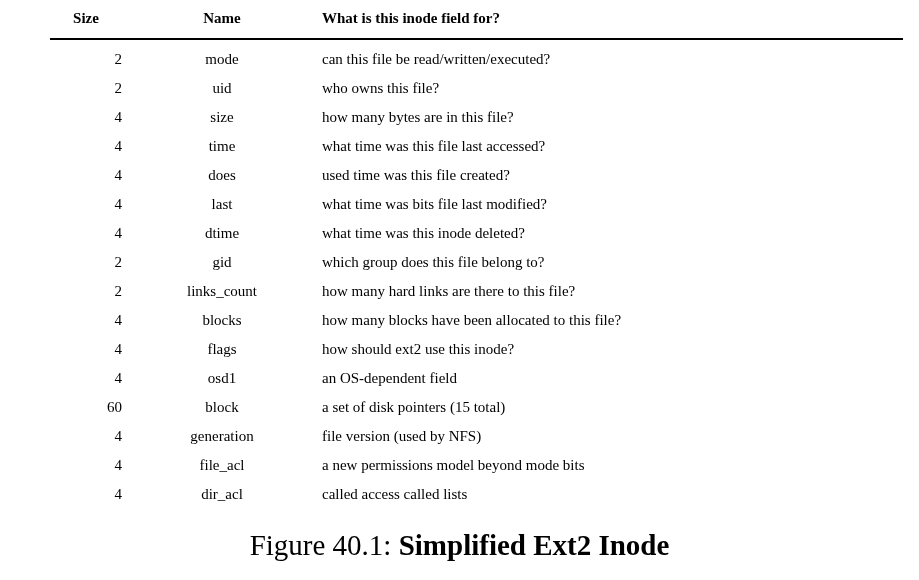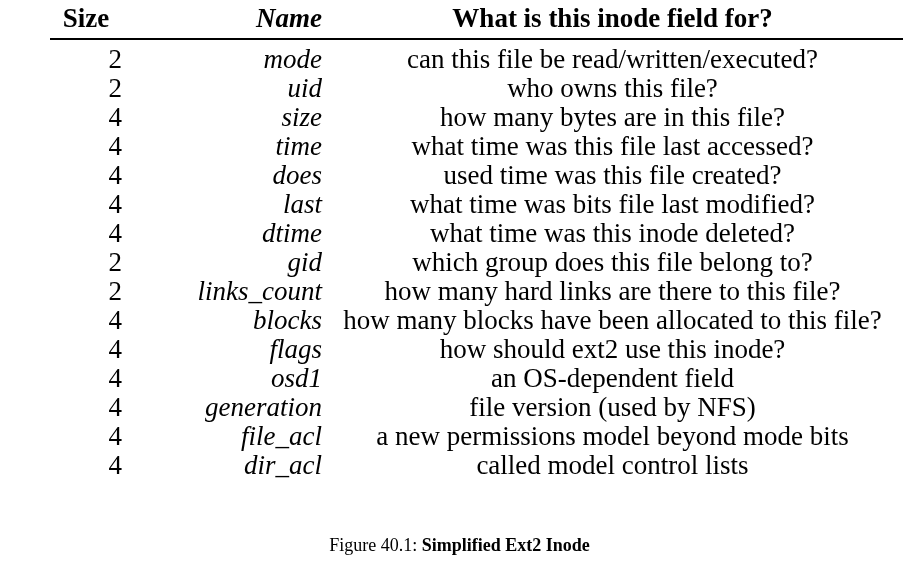--- a/index.html
+++ b/index.html
@@ -23,21 +23,21 @@
     width: 919px;
     height: 580px;
   }
 
   table.inode-table {
     position: absolute;
     left: 50px;
     top: 4px;
     width: 853px;
     border-collapse: collapse;
-    font-size: 27px;
+    font-size: 15px;
   }
 
   table.inode-table th,
   table.inode-table td {
     padding: 0;
     margin: 0;
     line-height: 29px;
     height: 29px;
     vertical-align: baseline;
     white-space: nowrap;
@@ -55,40 +55,39 @@
   th.col-size, td.col-size {
     width: 72px;
     text-align: right;
     padding-right: 0;
   }
   th.col-size {
     text-align: center;
   }
   th.col-name, td.col-name {
     width: 200px;
-    text-align: right;
+    text-align: center;
     padding-left: 28px;
-    font-style: italic;
   }
   th.col-desc, td.col-desc {
-    text-align: center;
+    text-align: left;
     padding-left: 0;
   }
 
   table.inode-table tbody tr:first-child td {
     padding-top: 5px;
   }
 
   .caption {
     position: absolute;
     left: 0;
     top: 530px;
     width: 919px;
     text-align: center;
-    font-size: 18px;
+    font-size: 29px;
     line-height: 30px;
   }
   .caption .caption-label {
     font-weight: normal;
   }
   .caption .caption-title {
     font-weight: bold;
   }
 </style>
 </head>
@@ -159,33 +158,38 @@
           <td class="col-size">4</td>
           <td class="col-name">flags</td>
           <td class="col-desc">how should ext2 use this inode?</td>
         </tr>
         <tr>
           <td class="col-size">4</td>
           <td class="col-name">osd1</td>
           <td class="col-desc">an OS-dependent field</td>
         </tr>
         <tr>
+          <td class="col-size">60</td>
+          <td class="col-name">block</td>
+          <td class="col-desc">a set of disk pointers (15 total)</td>
+        </tr>
+        <tr>
           <td class="col-size">4</td>
           <td class="col-name">generation</td>
           <td class="col-desc">file version (used by NFS)</td>
         </tr>
         <tr>
           <td class="col-size">4</td>
           <td class="col-name">file_acl</td>
           <td class="col-desc">a new permissions model beyond mode bits</td>
         </tr>
         <tr>
           <td class="col-size">4</td>
           <td class="col-name">dir_acl</td>
-          <td class="col-desc">called model control lists</td>
+          <td class="col-desc">called access called lists</td>
         </tr>
       </tbody>
   </table>
 
   <div class="caption">
     <span class="caption-label">Figure 40.1:</span><span>&nbsp;</span><span class="caption-title">Simplified Ext2 Inode</span>
   </div>
 
 </div>
 

